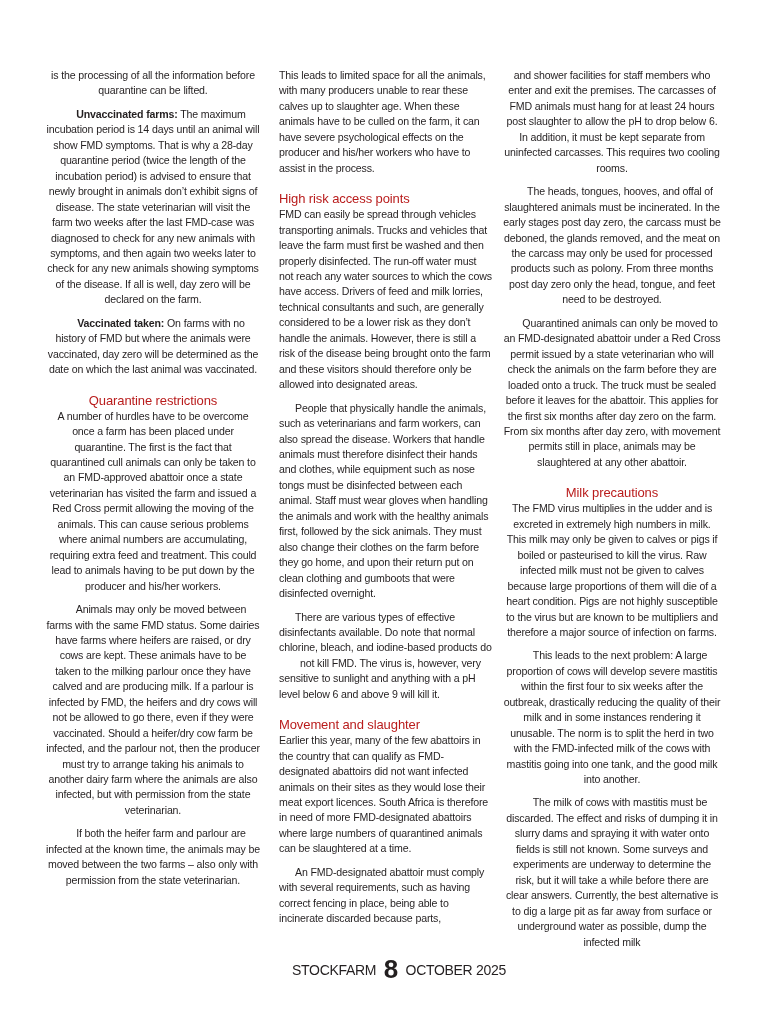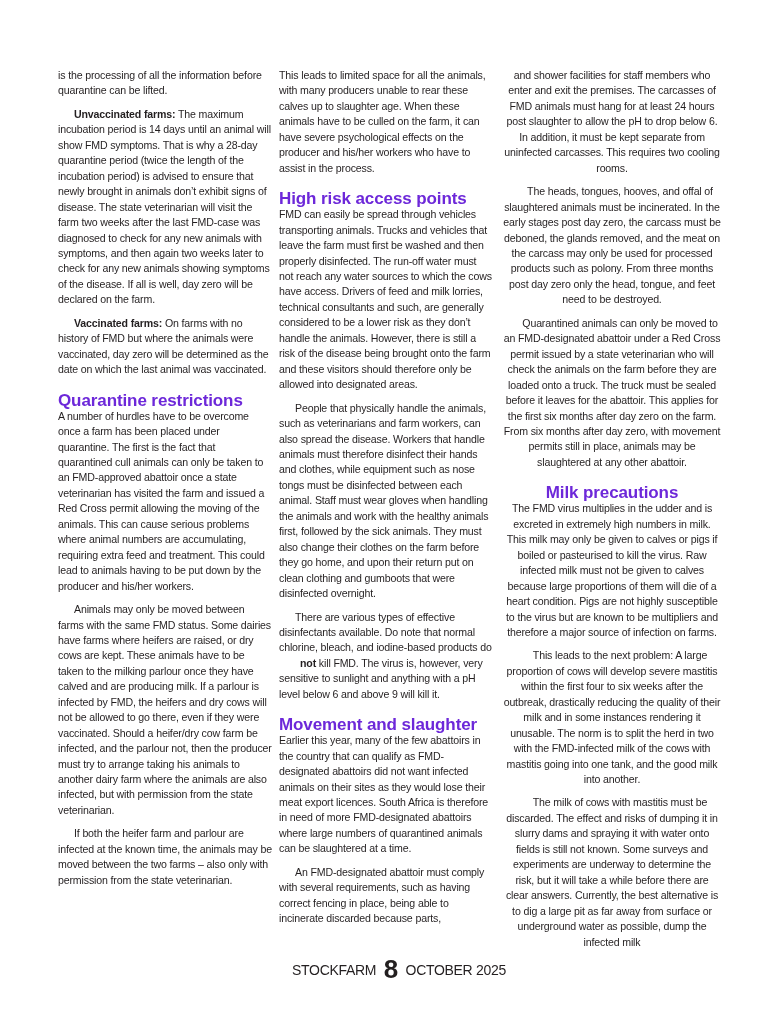--- a/index.html
+++ b/index.html
@@ -6,47 +6,47 @@
   body {
     width: 768px; height: 1023px; background: #ffffff; position: relative;
     font-family: "Liberation Sans", "DejaVu Sans", sans-serif; color: #231f20;
     overflow: hidden;
   }
   .page { position: absolute; left: 0; top: 0; width: 768px; height: 1023px; }
   .col {
     position: absolute; top: 68px; width: 214px;
     font-size: 10.6px; line-height: 15.45px; letter-spacing: -0.15px;
   }
-  .col1 { left: 58px; }
+  .col1 { left: 46px; text-align: center; }
   .col2 { left: 279px; }
   .col3 { left: 503px; width: 218px; text-align: center; }
   .col p { margin: 0; }
   .col p.indent { text-indent: 16px; margin-top: 8px; }
   .col h2 {
-    margin: 15px 0 0 0; font-size: 17px; line-height: 16px; font-weight: bold;
-    color: #6d28d9; letter-spacing: -0.1px;
+    margin: 15px 0 0 0; font-size: 13px; line-height: 16px; font-weight: normal;
+    color: #b91c1c; letter-spacing: -0.1px;
   }
   .lead { font-weight: bold; }
-  .strong { font-weight: bold; padding-left: 21px; }
+  .strong { font-weight: normal; padding-left: 21px; }
   .footer {
     position: absolute; left: 0; width: 768px; top: 954px; text-align: center;
     font-family: "Liberation Sans", "DejaVu Sans", sans-serif; color: #231f20;
     font-size: 14px; letter-spacing: -0.3px; white-space: nowrap; margin-left: 15px;
   }
   .footer .pnum { font-size: 26px; font-weight: bold; vertical-align: -3px; margin: 0 4px; }
 </style>
 </head>
 <body>
 
 <div class="page">
 
   <div class="col col1">
     <p>is the processing of all the information before quarantine can be lifted.</p>
     <p class="indent"><span class="lead">Unvaccinated farms:</span><span> The maximum incubation period is 14 days until an animal will show FMD symptoms. That is why a 28-day quarantine period (twice the length of the incubation period) is advised to ensure that newly brought in animals don’t exhibit signs of disease. The state veterinarian will visit the farm two weeks after the last FMD-case was diagnosed to check for any new animals with symptoms, and then again two weeks later to check for any new animals showing symptoms of the disease. If all is well, day zero will be declared on the farm.</span></p>
-    <p class="indent"><span class="lead">Vaccinated farms:</span><span> On farms with no history of FMD but where the animals were vaccinated, day zero will be determined as the date on which the last animal was vaccinated.</span></p>
+    <p class="indent"><span class="lead">Vaccinated taken:</span><span> On farms with no history of FMD but where the animals were vaccinated, day zero will be determined as the date on which the last animal was vaccinated.</span></p>
     <h2>Quarantine restrictions</h2>
     <p>A number of hurdles have to be overcome once a farm has been placed under quarantine. The first is the fact that quarantined cull animals can only be taken to an FMD-approved abattoir once a state veterinarian has visited the farm and issued a Red Cross permit allowing the moving of the animals. This can cause serious problems where animal numbers are accumulating, requiring extra feed and treatment. This could lead to animals having to be put down by the producer and his/her workers.</p>
     <p class="indent">Animals may only be moved between farms with the same FMD status. Some dairies have farms where heifers are raised, or dry cows are kept. These animals have to be taken to the milking parlour once they have calved and are producing milk. If a parlour is infected by FMD, the heifers and dry cows will not be allowed to go there, even if they were vaccinated. Should a heifer/dry cow farm be infected, and the parlour not, then the producer must try to arrange taking his animals to another dairy farm where the animals are also infected, but with permission from the state veterinarian.</p>
     <p class="indent">If both the heifer farm and parlour are infected at the known time, the animals may be moved between the two farms – also only with permission from the state veterinarian.</p>
   </div>
 
   <div class="col col2">
     <p>This leads to limited space for all the animals, with many producers unable to rear these calves up to slaughter age. When these animals have to be culled on the farm, it can have severe psychological effects on the producer and his/her workers who have to assist in the process.</p>
     <h2>High risk access points</h2>
     <p>FMD can easily be spread through vehicles transporting animals. Trucks and vehicles that leave the farm must first be washed and then properly disinfected. The run-off water must not reach any water sources to which the cows have access. Drivers of feed and milk lorries, technical consultants and such, are generally considered to be a lower risk as they don’t handle the animals. However, there is still a risk of the disease being brought onto the farm and these visitors should therefore only be allowed into designated areas.</p>

